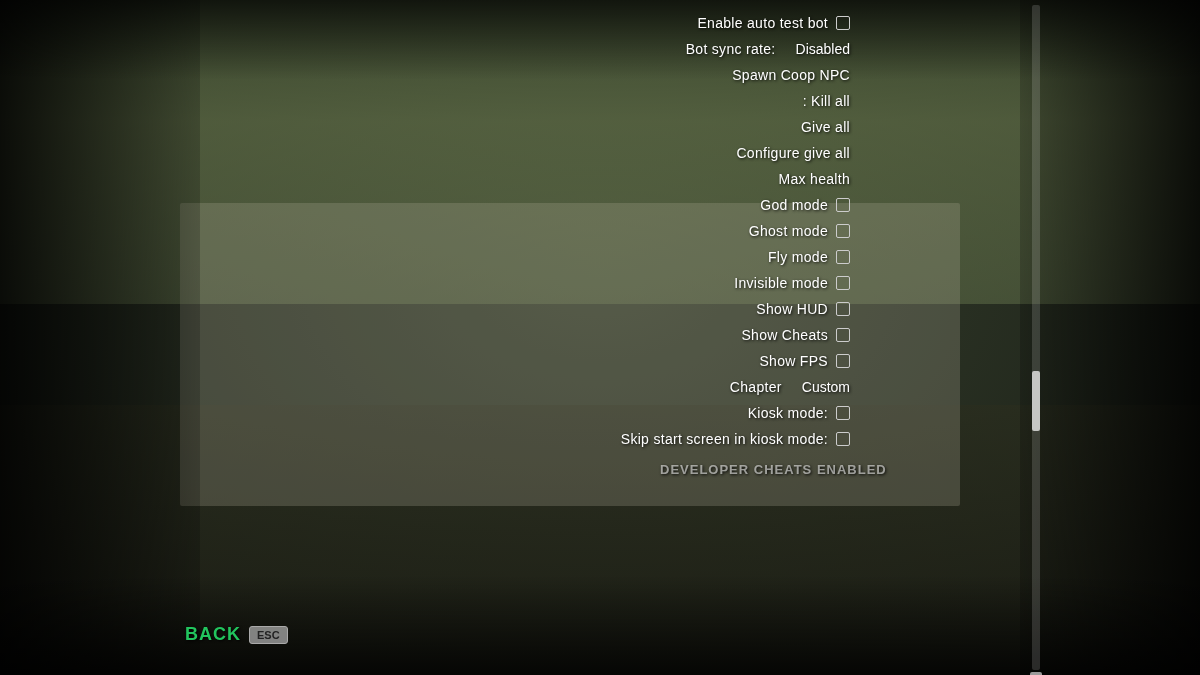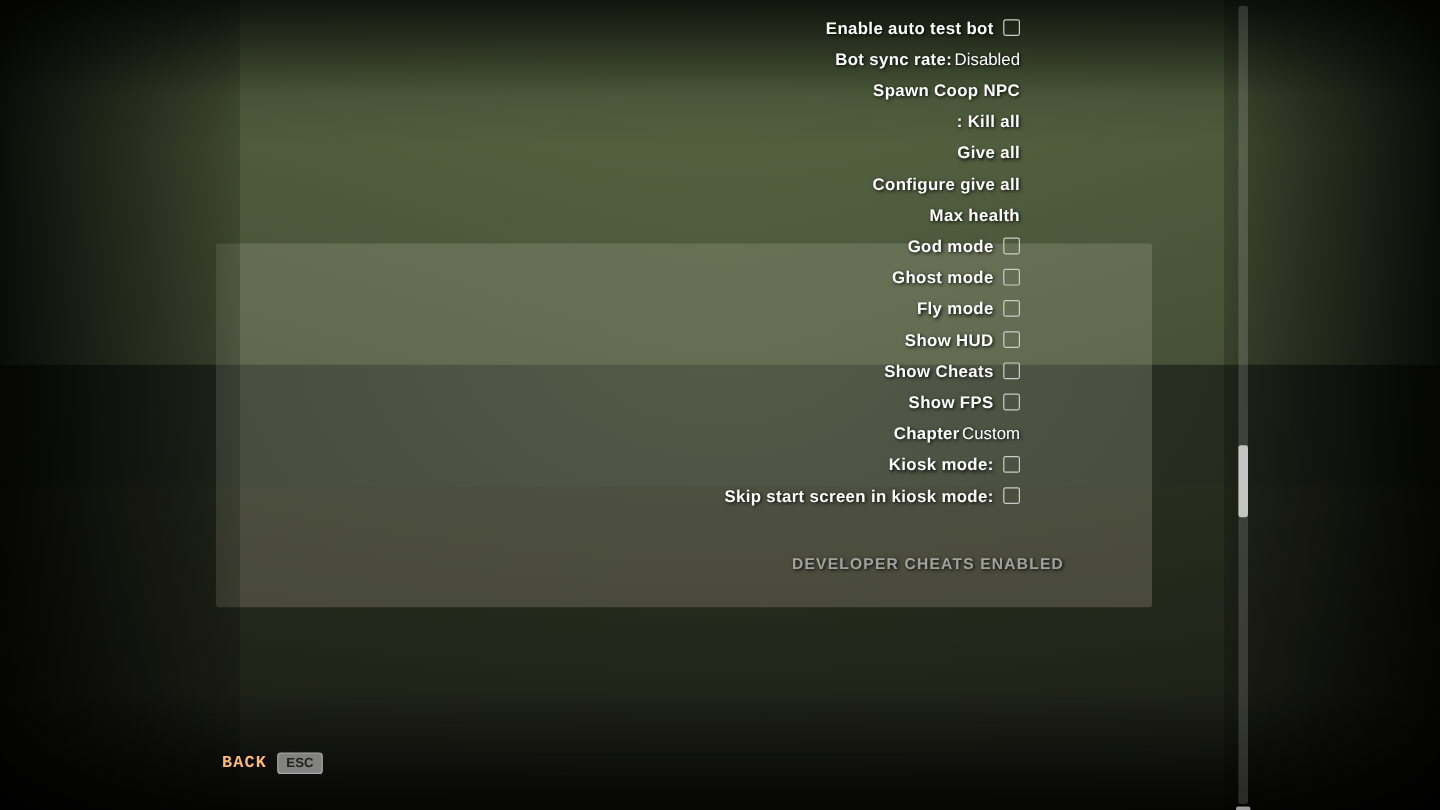--- a/index.html
+++ b/index.html
@@ -66,29 +66,29 @@
       display: flex;
       justify-content: flex-end;
       align-items: center;
       padding: 2px 0;
       min-height: 26px;
     }
 
     .menu-label {
       color: #ffffff;
       font-size: 14px;
-      font-weight: 700;
+      font-weight: 400;
       text-shadow: 1px 1px 3px rgba(0,0,0,0.9);
       letter-spacing: 0.3px;
     }
 
     .menu-value {
       color: #ffffff;
       font-size: 14px;
-      margin-left: 2px;
+      margin-left: 20px;
       text-shadow: 1px 1px 3px rgba(0,0,0,0.9);
       white-space: nowrap;
     }
 
     .checkbox-icon {
       display: inline-block;
       width: 14px;
       height: 14px;
       border: 1.5px solid #ccc;
       border-radius: 2px;
@@ -143,26 +143,25 @@
     .back-button {
       position: absolute;
       bottom: 30px;
       left: 185px;
       display: flex;
       align-items: center;
       gap: 8px;
       z-index: 10;
     }
     .back-label {
-      color: #fdba74;
-      font-size: 14px;
+      color: #22c55e;
+      font-size: 18px;
       font-weight: bold;
       letter-spacing: 1px;
       text-shadow: 1px 1px 3px rgba(0,0,0,0.9);
-      font-family: Liberation Mono, monospace;
     }
     .back-key {
       display: inline-flex;
       align-items: center;
       justify-content: center;
       background: rgba(180,180,180,0.7);
       border: 1px solid #aaa;
       border-radius: 3px;
       padding: 1px 7px;
       font-size: 11px;
@@ -256,20 +255,24 @@
   <div class="menu-item">
     <span class="menu-label">Ghost mode</span>
     <span class="checkbox-icon"></span>
   </div>
 
   <div class="menu-item">
     <span class="menu-label">Fly mode</span>
     <span class="checkbox-icon"></span>
   </div>
 
+  <div class="menu-item">
+    <span class="menu-label">Invisible mode</span>
+    <span class="checkbox-icon"></span>
+  </div>
 
   <div class="menu-item">
     <span class="menu-label">Show HUD</span>
     <span class="checkbox-icon"></span>
   </div>
 
   <div class="menu-item">
     <span class="menu-label">Show Cheats</span>
     <span class="checkbox-icon"></span>
   </div>

